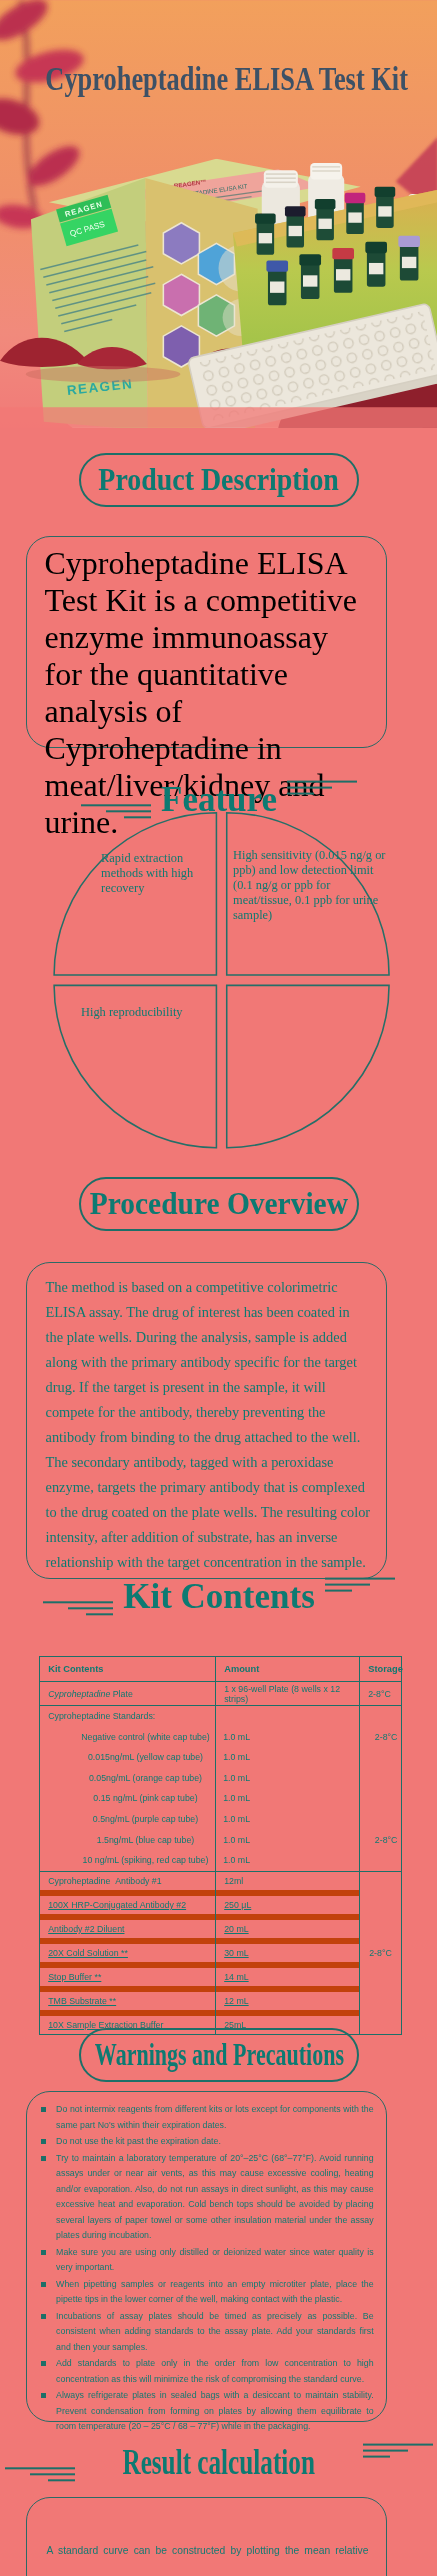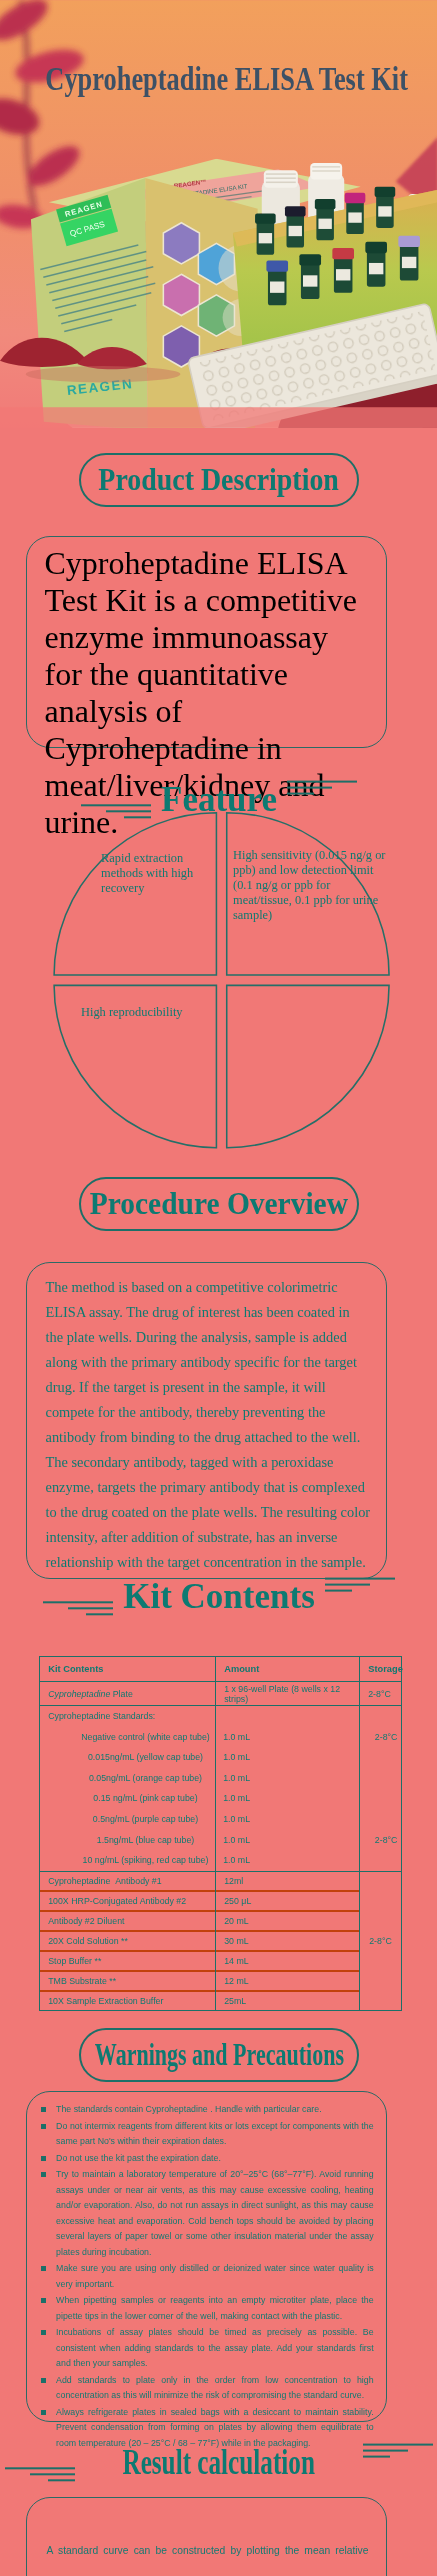--- a/index.html
+++ b/index.html
@@ -52,21 +52,21 @@
   
   .kit-table{position:absolute;top:1656px;left:39px;width:362px;border-collapse:collapse;
       table-layout:fixed;font-family:"Liberation Sans",sans-serif;color:#0e7a72;font-size:8.8px;}
   .kit-table th,.kit-table td{border:1px solid #1d6f68;padding:0;vertical-align:middle;}
   .kit-table th{height:24px;text-align:left;padding-left:8.2px;font-size:9.3px;font-weight:bold;}
   .kit-table td.n{padding-left:8.2px;}
   .kit-table tr.plate td{height:23px;}
   .std-line{height:20.6px;line-height:20.6px;}
   .std-name{margin-left:28px;width:155px;text-align:center;}
   .bot-line{height:18px;line-height:18px;padding-left:8.2px;}
-  .bot-line + .bot-line{border-top:2px solid #c2410c;}
+  .bot-line + .bot-line{border-top:6px solid #c2410c;text-decoration:underline;}
   td.stdcell{vertical-align:top;}
   td.storage-std{position:relative;}
   td.storage-std span{position:absolute;right:3.6px;height:20.6px;line-height:20.6px;}
   td.storage-ctr{text-align:center;}
 </style>
 </head>
 <body>
 
 <div class="page">
 
@@ -376,21 +376,20 @@
     </tr>
   </tbody>
     </table>
 
   <div class="pill wp" style="top:2028px">
     <b>Warnings and Precautions</b>
   </div>
   <div class="rbox warnbox">
     <ul>
 
-    <li>The standards contain Cyproheptadine . Handle with particular care.</li>
         <li>Do not intermix reagents from different kits or lots except for components with the same part No's within their expiration dates.</li>
         <li>Do not use the kit past the expiration date.</li>
         <li>Try to maintain a laboratory temperature of 20°–25°C (68°–77°F). Avoid running assays under or near air vents, as this may cause excessive cooling, heating and/or evaporation. Also, do not run assays in direct sunlight, as this may cause excessive heat and evaporation. Cold bench tops should be avoided by placing several layers of paper towel or some other insulation material under the assay plates during incubation.</li>
         <li>Make sure you are using only distilled or deionized water since water quality is very important.</li>
         <li>When pipetting samples or reagents into an empty microtiter plate, place the pipette tips in the lower corner of the well, making contact with the plastic.</li>
         <li>Incubations of assay plates should be timed as precisely as possible. Be consistent when adding standards to the assay plate. Add your standards first and then your samples.</li>
         <li>Add standards to plate only in the order from low concentration to high concentration as this will minimize the risk of compromising the standard curve.</li>
         <li>Always refrigerate plates in sealed bags with a desiccant to maintain stability. Prevent condensation from forming on plates by allowing them equilibrate to room temperature (20 – 25°C / 68 – 77°F) while in the packaging.</li>
       </ul>
   </div>

